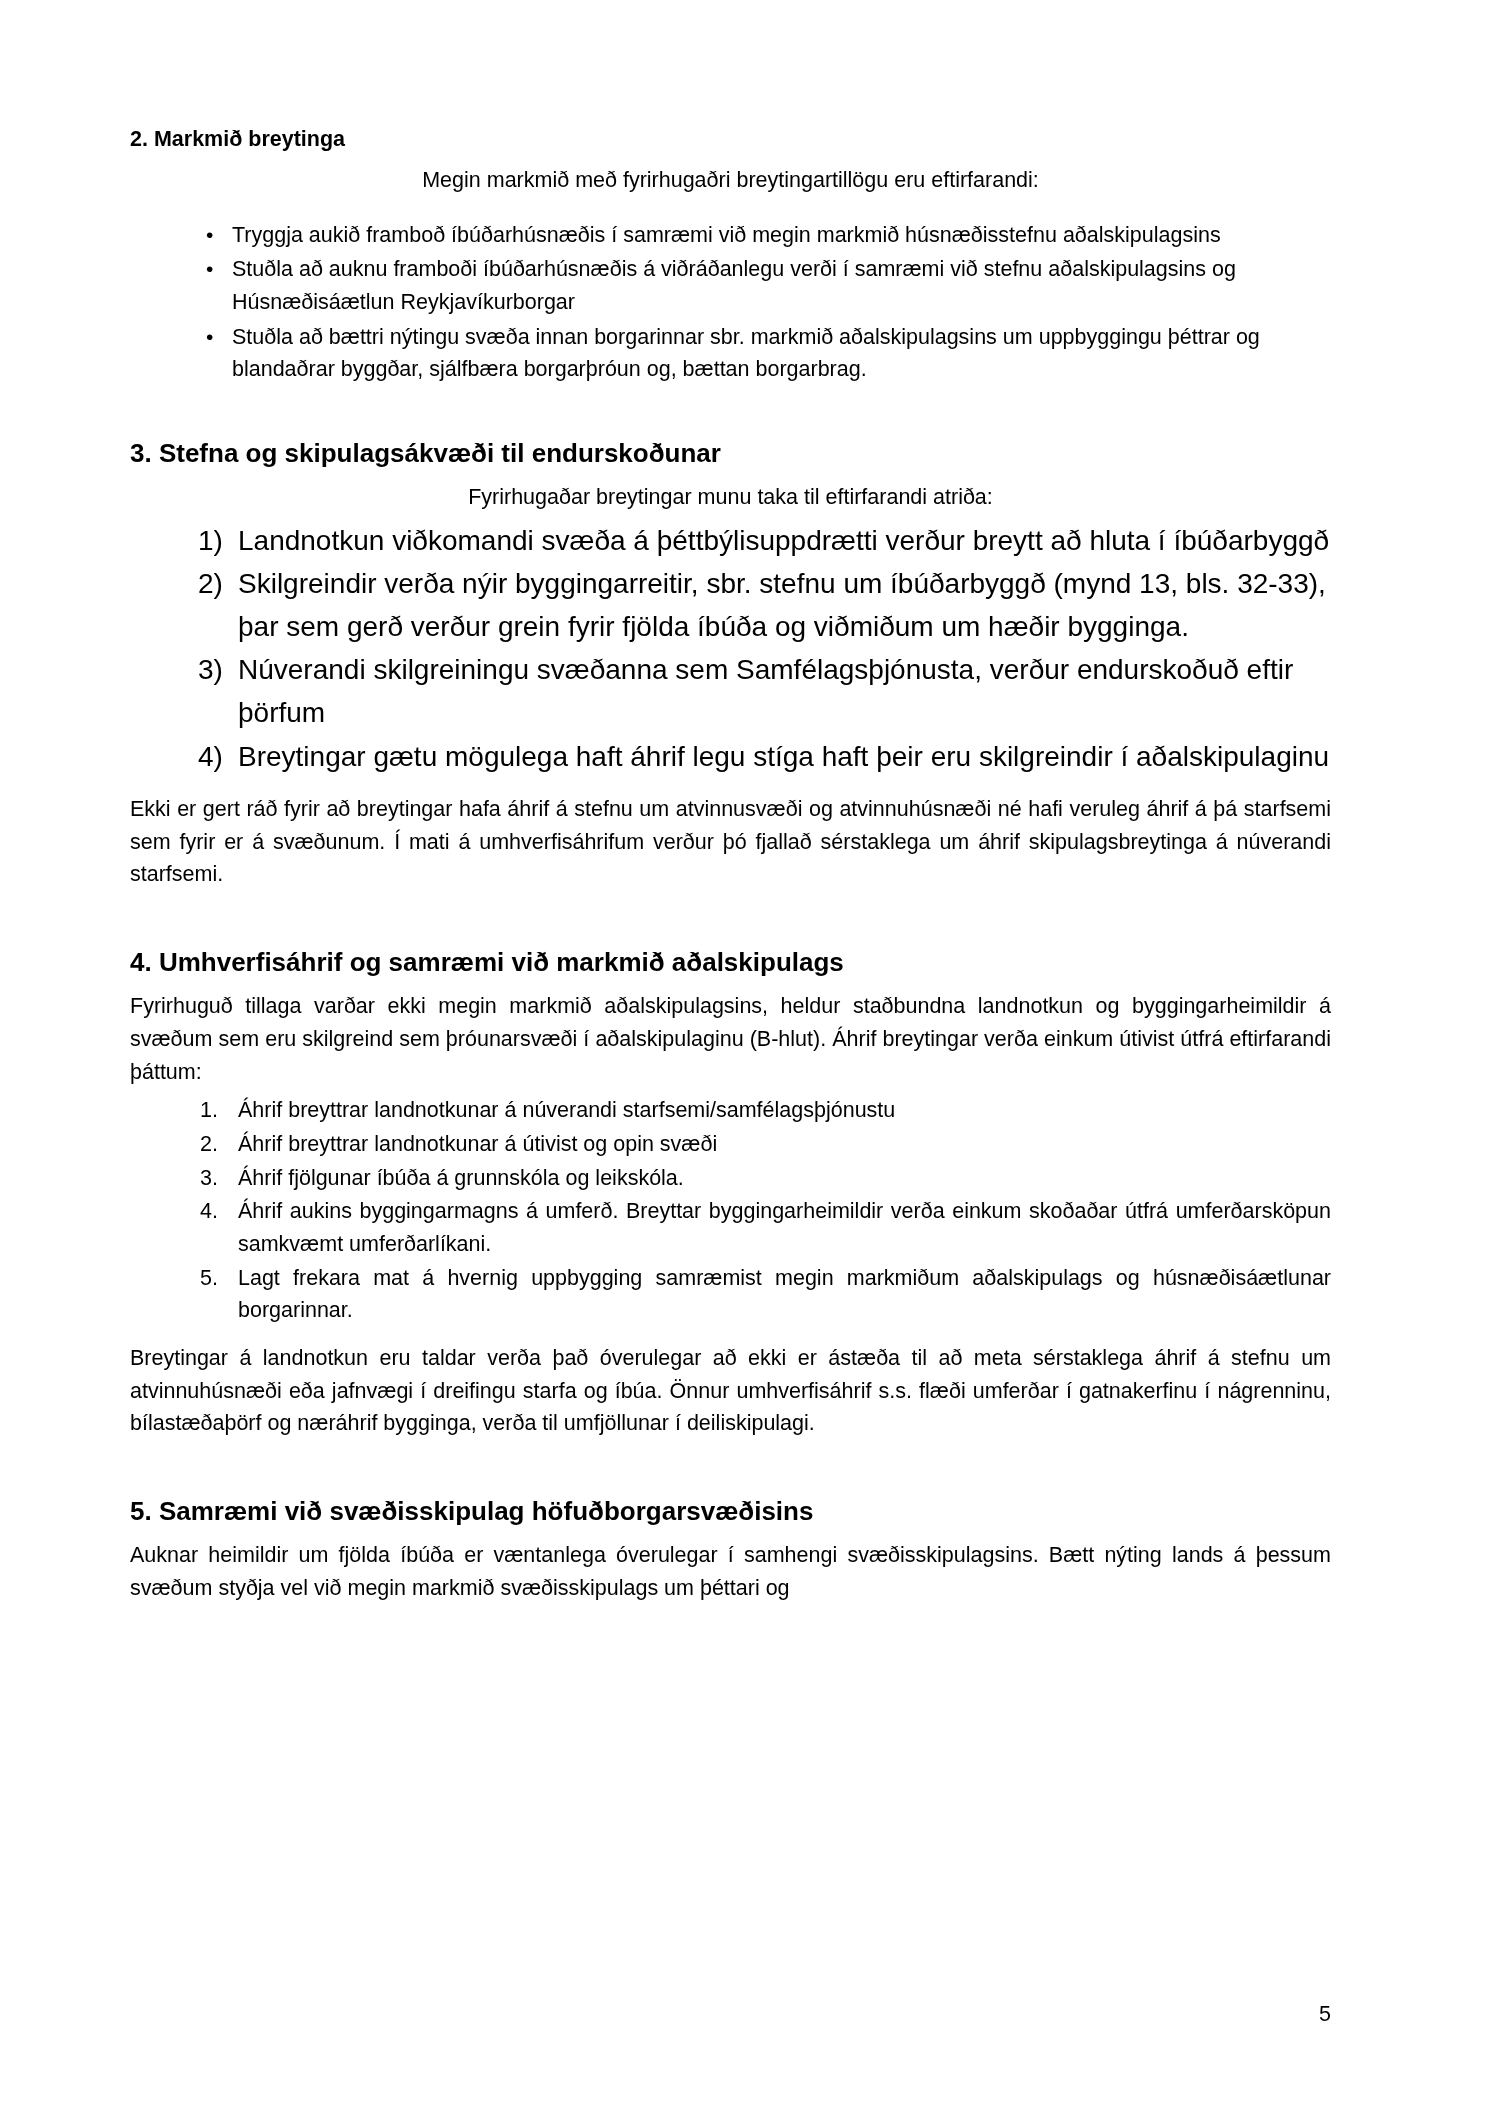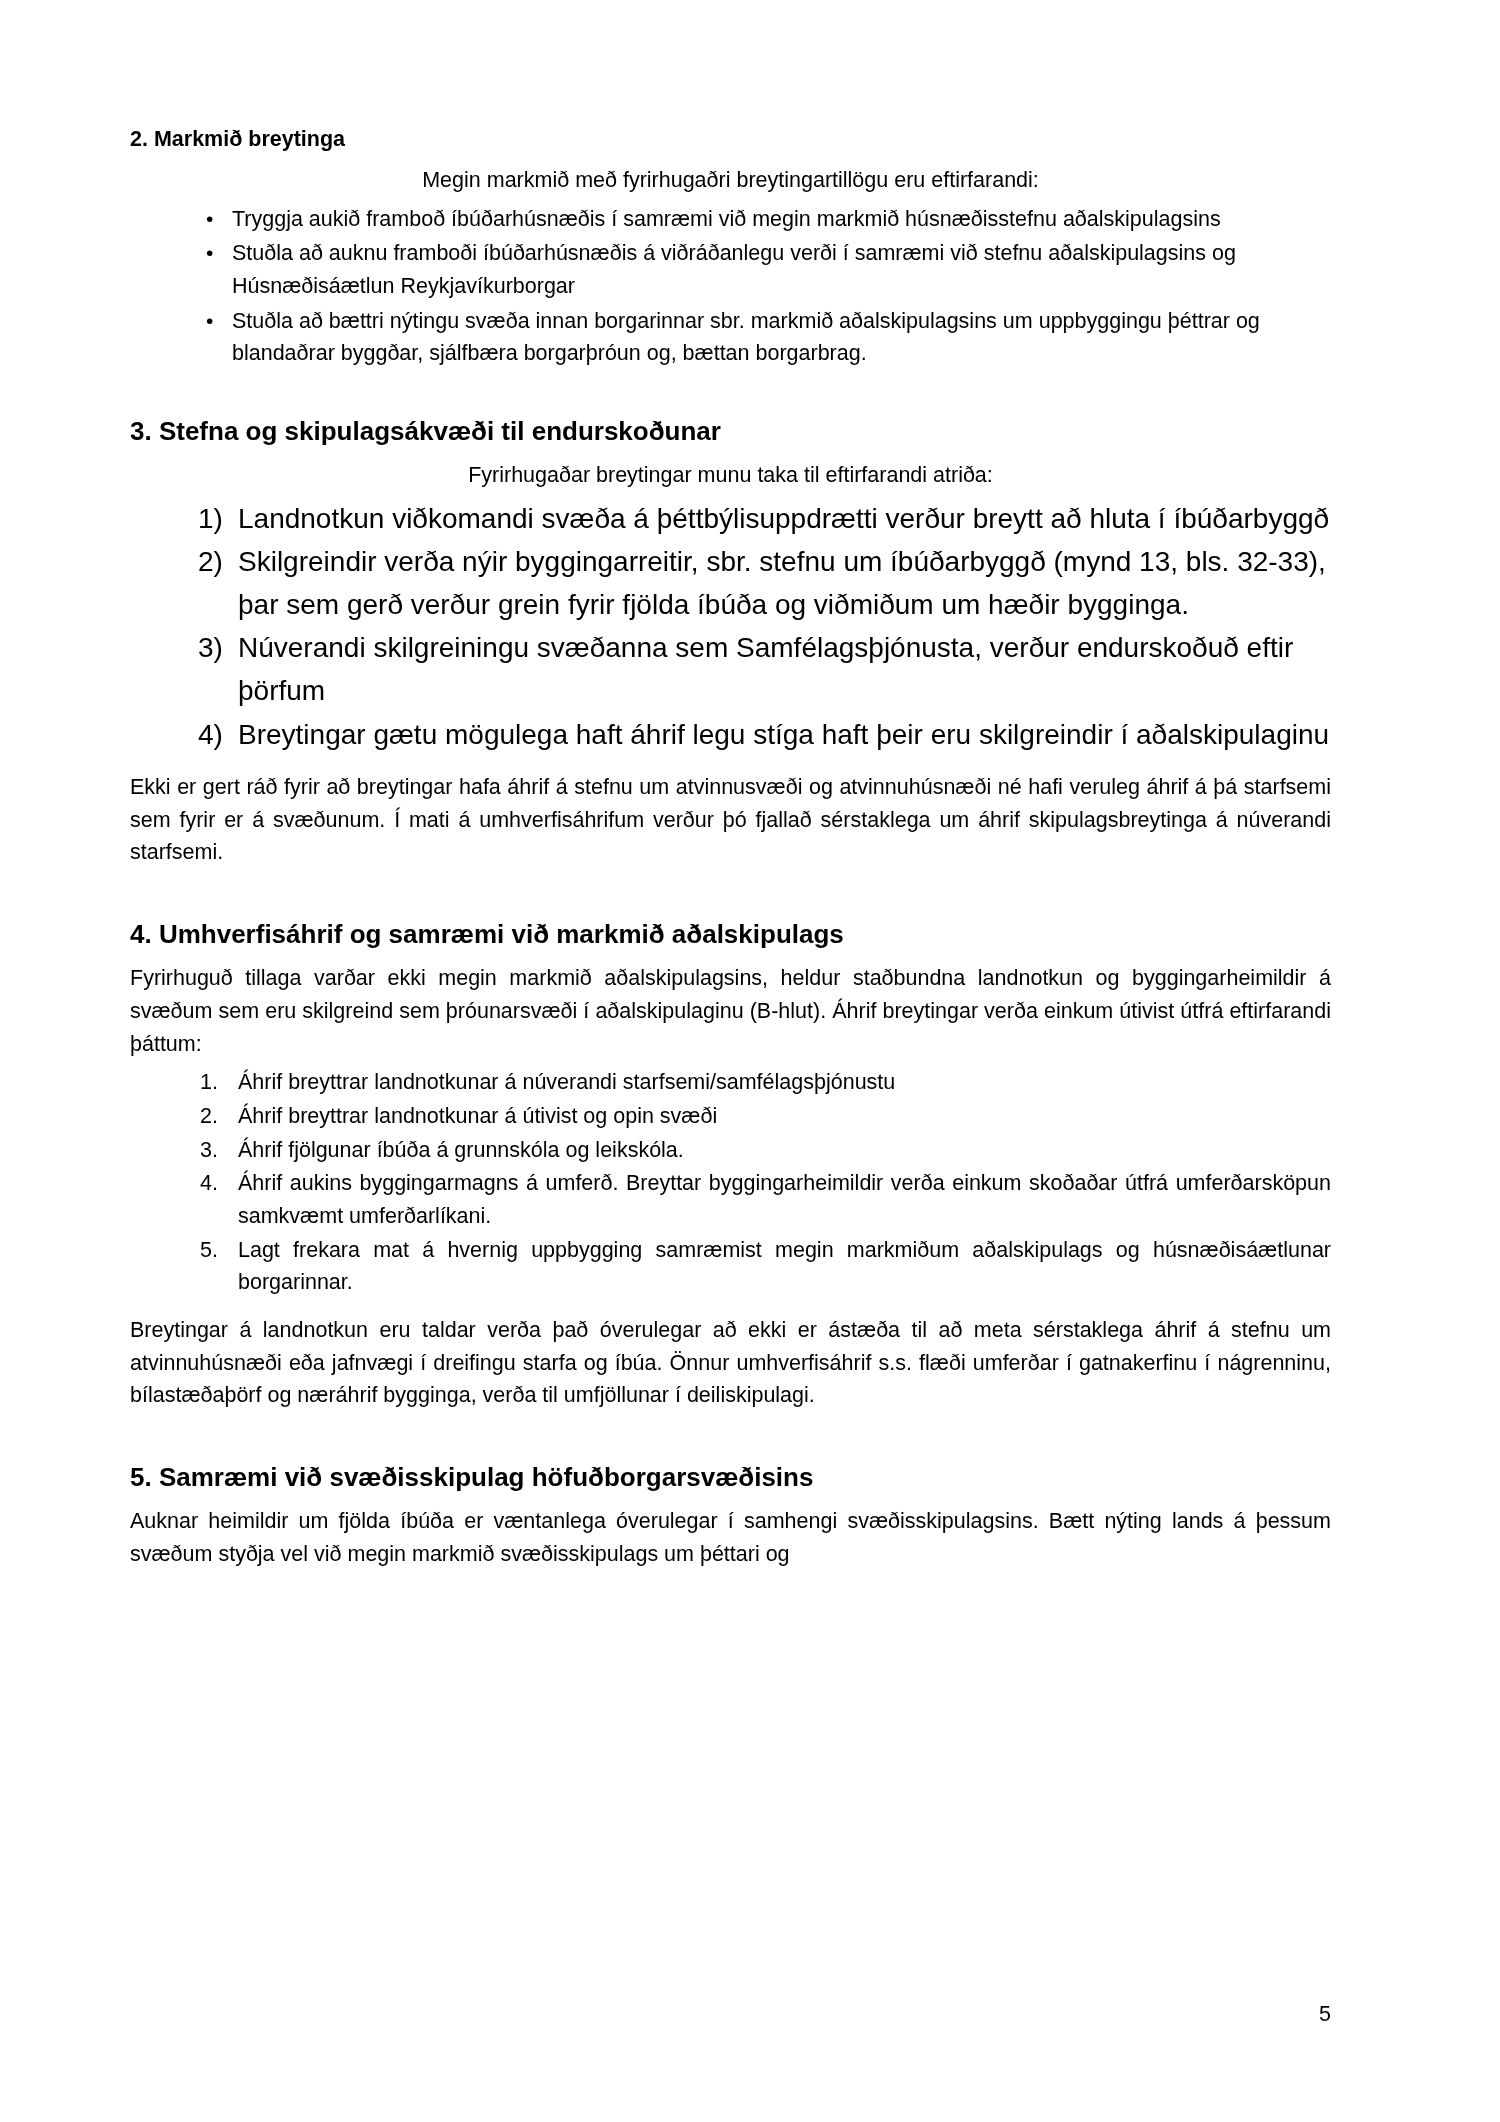--- a/index.html
+++ b/index.html
@@ -24,37 +24,37 @@
   }
   h2.sec-bold-small {
     font-size: 21.5px;
     font-weight: bold;
     margin: 0 0 10px 0;
     line-height: 1.35;
   }
   h2.sec-large {
     font-size: 26px;
     font-weight: bold;
-    margin: 2px 0 10px 0;
+    margin: 8px 0 10px 0;
     line-height: 1.35;
   }
   p.body {
     font-size: 21.5px;
     line-height: 1.52;
     margin: 0 0 6px 0;
     text-align: center;
   }
   p.body.justify {
     text-align: justify;
   }
   .spacer-lg { height: 40px; }
   .spacer-sm { height: 14px; }
 
   ul.bullets {
-    margin: 6px 0 0 0;
+    margin: 22px 0 0 0;
     padding-left: 68px;
     list-style: none;
   }
   ul.bullets li {
     font-size: 21.5px;
     line-height: 1.52;
     margin-bottom: 2px;
     position: relative;
     padding-left: 34px;
   }

